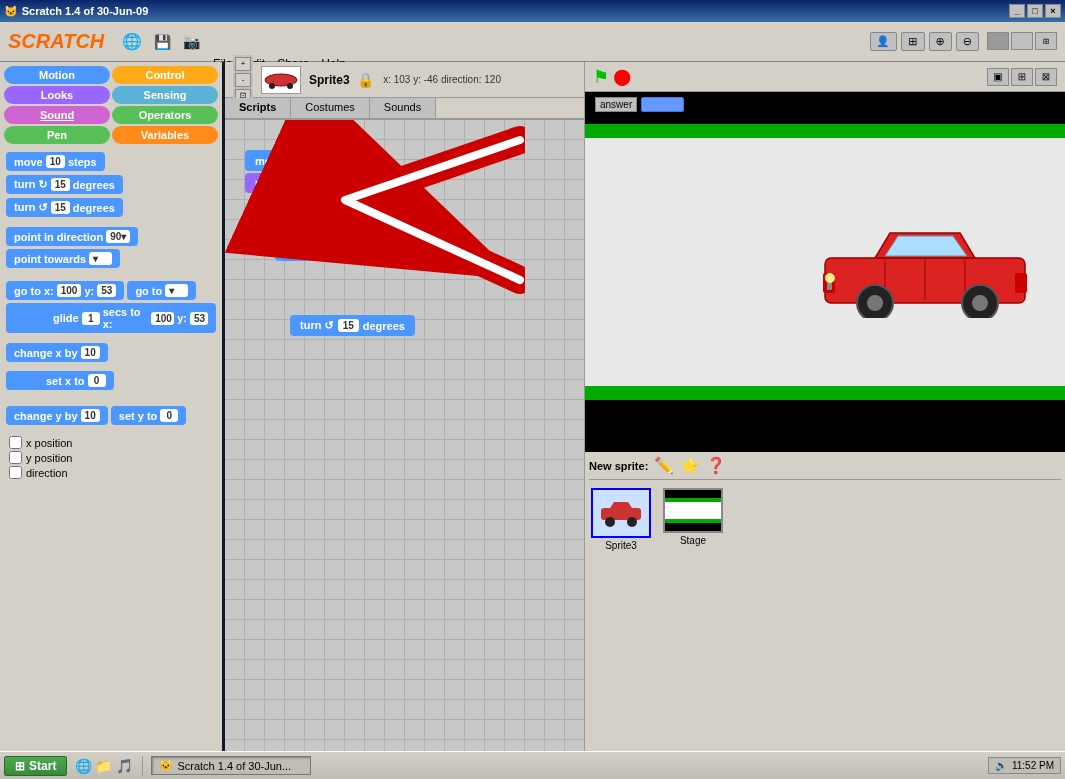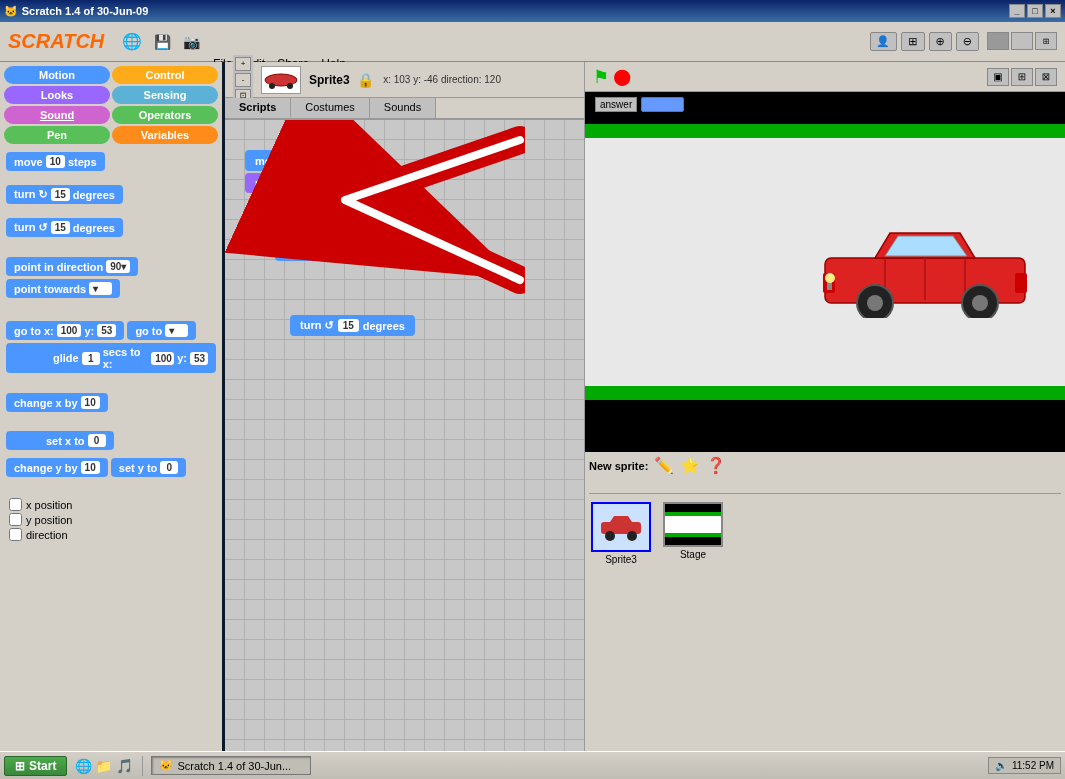--- a/index.html
+++ b/index.html
@@ -47,21 +47,21 @@
     }
     .cat-motion { background: #4c97ff; }
     .cat-looks { background: #9966ff; }
     .cat-sound { background: #cf63cf; text-decoration: underline; }
     .cat-pen { background: #59c059; }
     .cat-control { background: #ffab19; }
     .cat-sensing { background: #5cb1d6; }
     .cat-operators { background: #59c059; }
     .cat-variables { background: #ff8c1a; }
 
-    .block-list { display: flex; flex-direction: column; gap: 14px; overflow-y: auto; flex: 1; padding: 2px; }
+    .block-list { display: flex; flex-direction: column; gap: 4px; overflow-y: auto; flex: 1; padding: 2px; }
 
     .block {
       border-radius: 4px; padding: 3px 8px; font-size: 11px; font-weight: bold;
       color: white; cursor: pointer; display: inline-flex; align-items: center; gap: 3px; width: fit-content;
     }
     .block-motion { background: #4c97ff; }
     .block-input {
       background: white; color: #333; border-radius: 3px; padding: 1px 4px;
       font-size: 10px; min-width: 18px; text-align: center; display: inline-block;
     }
@@ -146,21 +146,21 @@
     .answer-value { background: #6699ff; color: white; padding: 1px 12px; font-size: 10px; border: 1px solid #4477dd; border-radius: 2px; min-width: 40px; }
 
     .stage-coords { background: #d4d0c8; padding: 2px 8px; text-align: right; font-size: 11px; height: 18px; border-top: 1px solid #999; }
 
     
     .sprite-panel {
       background: #d4d0c8; flex: 1; padding: 4px;
     }
     .new-sprite-bar {
       display: flex; align-items: center; gap: 6px; margin-bottom: 6px;
-      border-bottom: 1px solid #999; padding-bottom: 18px;
+      border-bottom: 1px solid #999; padding-bottom: 4px;
     }
     .new-sprite-label { font-size: 11px; font-weight: bold; }
     .sprite-action-btn { font-size: 16px; cursor: pointer; }
 
     .sprite-grid { display: flex; gap: 8px; flex-wrap: wrap; }
     .sprite-item {
       display: flex; flex-direction: column; align-items: center; gap: 2px;
       cursor: pointer; padding: 2px;
     }
     .sprite-thumb-box {
@@ -285,24 +285,24 @@
         </div>
         <div class="block block-motion" style="margin-top:3px;padding-left:47px;">
           glide <span class="block-input">1</span> secs to x: <span class="block-input">100</span> y: <span class="block-input">53</span>
         </div>
       </div>
 
       <div class="block-section">
         <div class="block block-motion">
           change x by <span class="block-input">10</span>
         </div>
-        <div class="block block-motion" style="margin-top:19px;padding-left:40px;">
+        <div class="block block-motion" style="margin-top:9px;padding-left:40px;">
           set x to <span class="block-input">0</span>
         </div>
-        <div class="block block-motion" style="margin-top:8px;padding-left:8px;">
+        <div class="block block-motion" style="margin-top:16px;padding-left:8px;">
           change y by <span class="block-input">10</span>
         </div>
         <div class="block block-motion" style="margin-top:3px;">
           set y to <span class="block-input">0</span>
         </div>
       </div>
 
 
       <div class="block-section" style="margin-top:6px;">
         <div class="checkbox-row">

